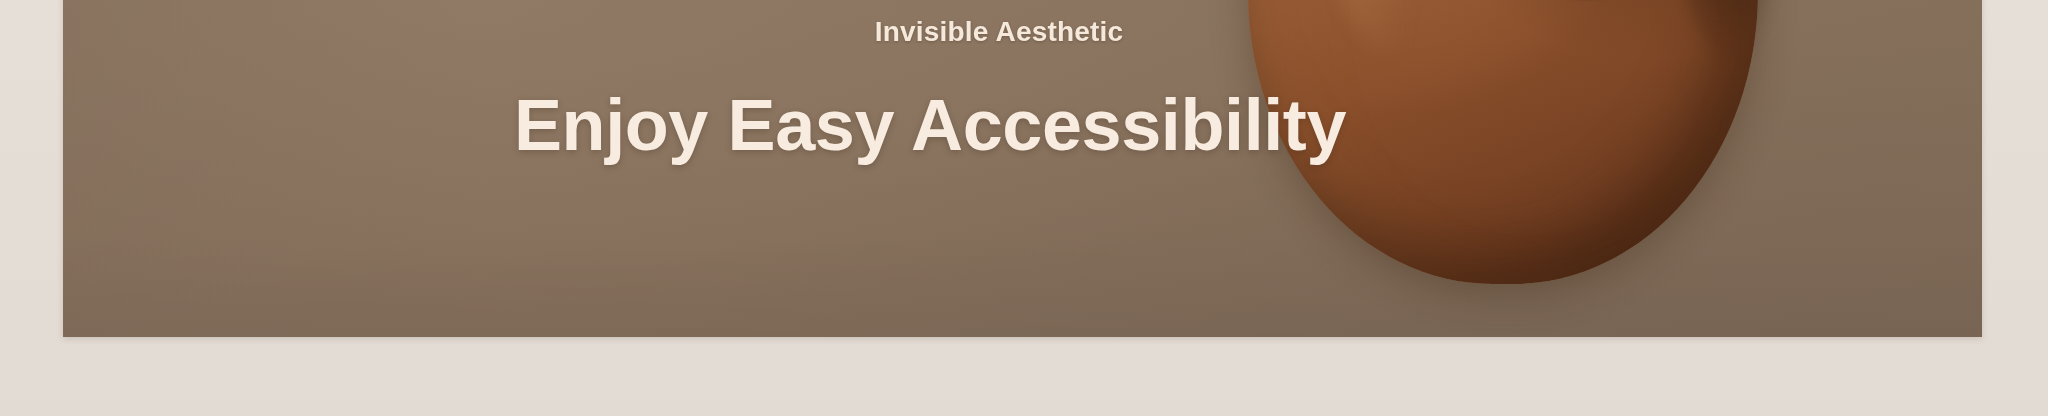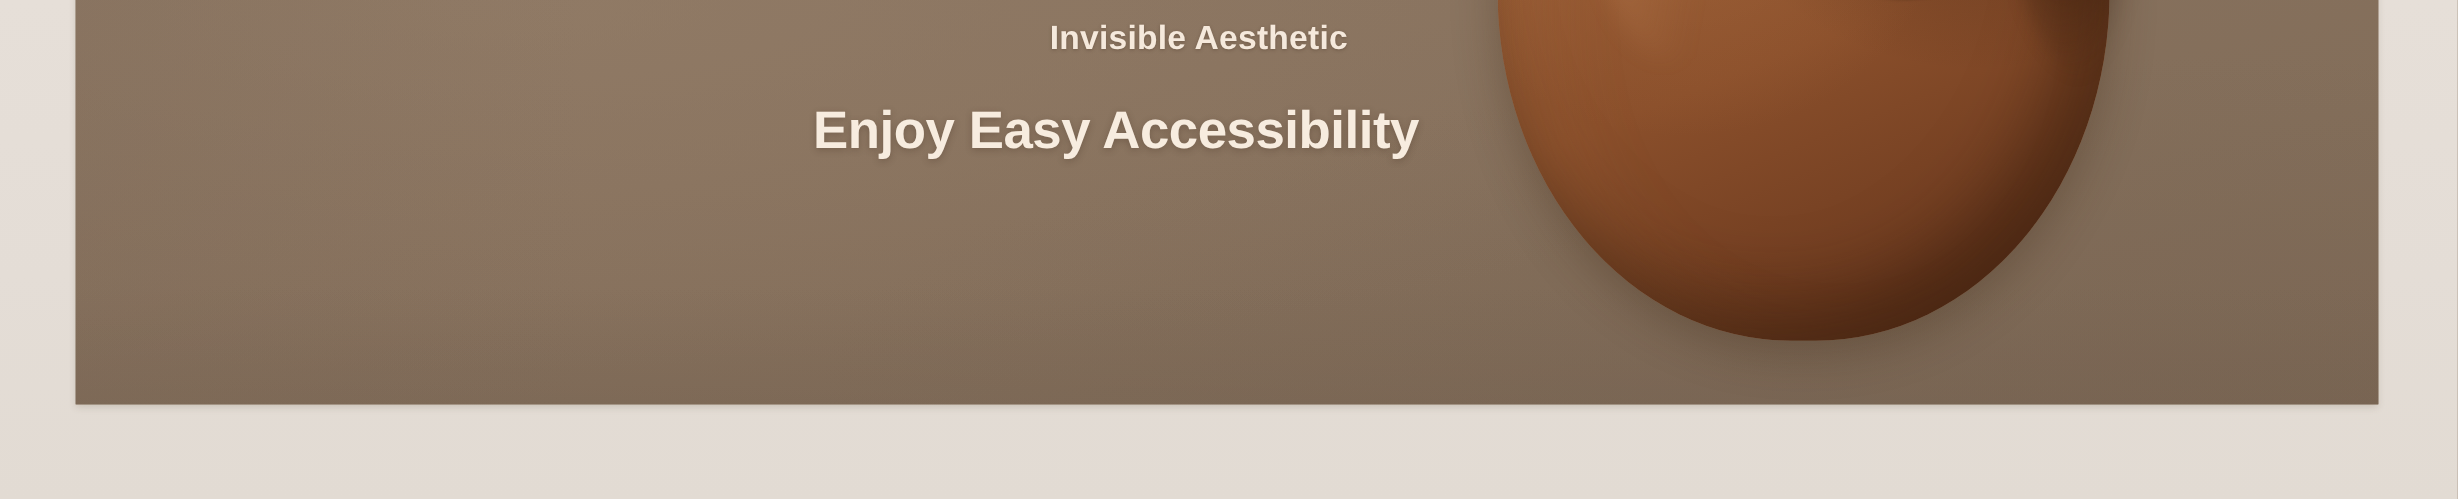--- a/index.html
+++ b/index.html
@@ -119,21 +119,21 @@
   .eyebrow {
     font-size: 28px;
     font-weight: 700;
     letter-spacing: .2px;
     color: #f5e9dc;
     text-shadow: 0 1px 3px rgba(62,44,30,.35);
     margin-left: -47px;
     margin-top: 10px;
   }
   .headline {
-    font-size: 44px;
+    font-size: 72px;
     font-weight: 700;
     letter-spacing: -.4px;
     color: #f7ecdf;
     text-shadow: 0 2px 6px rgba(62,44,30,.30);
     margin-top: 36px;
     margin-left: -185px;
     white-space: nowrap;
   }
 </style>
 </head>

